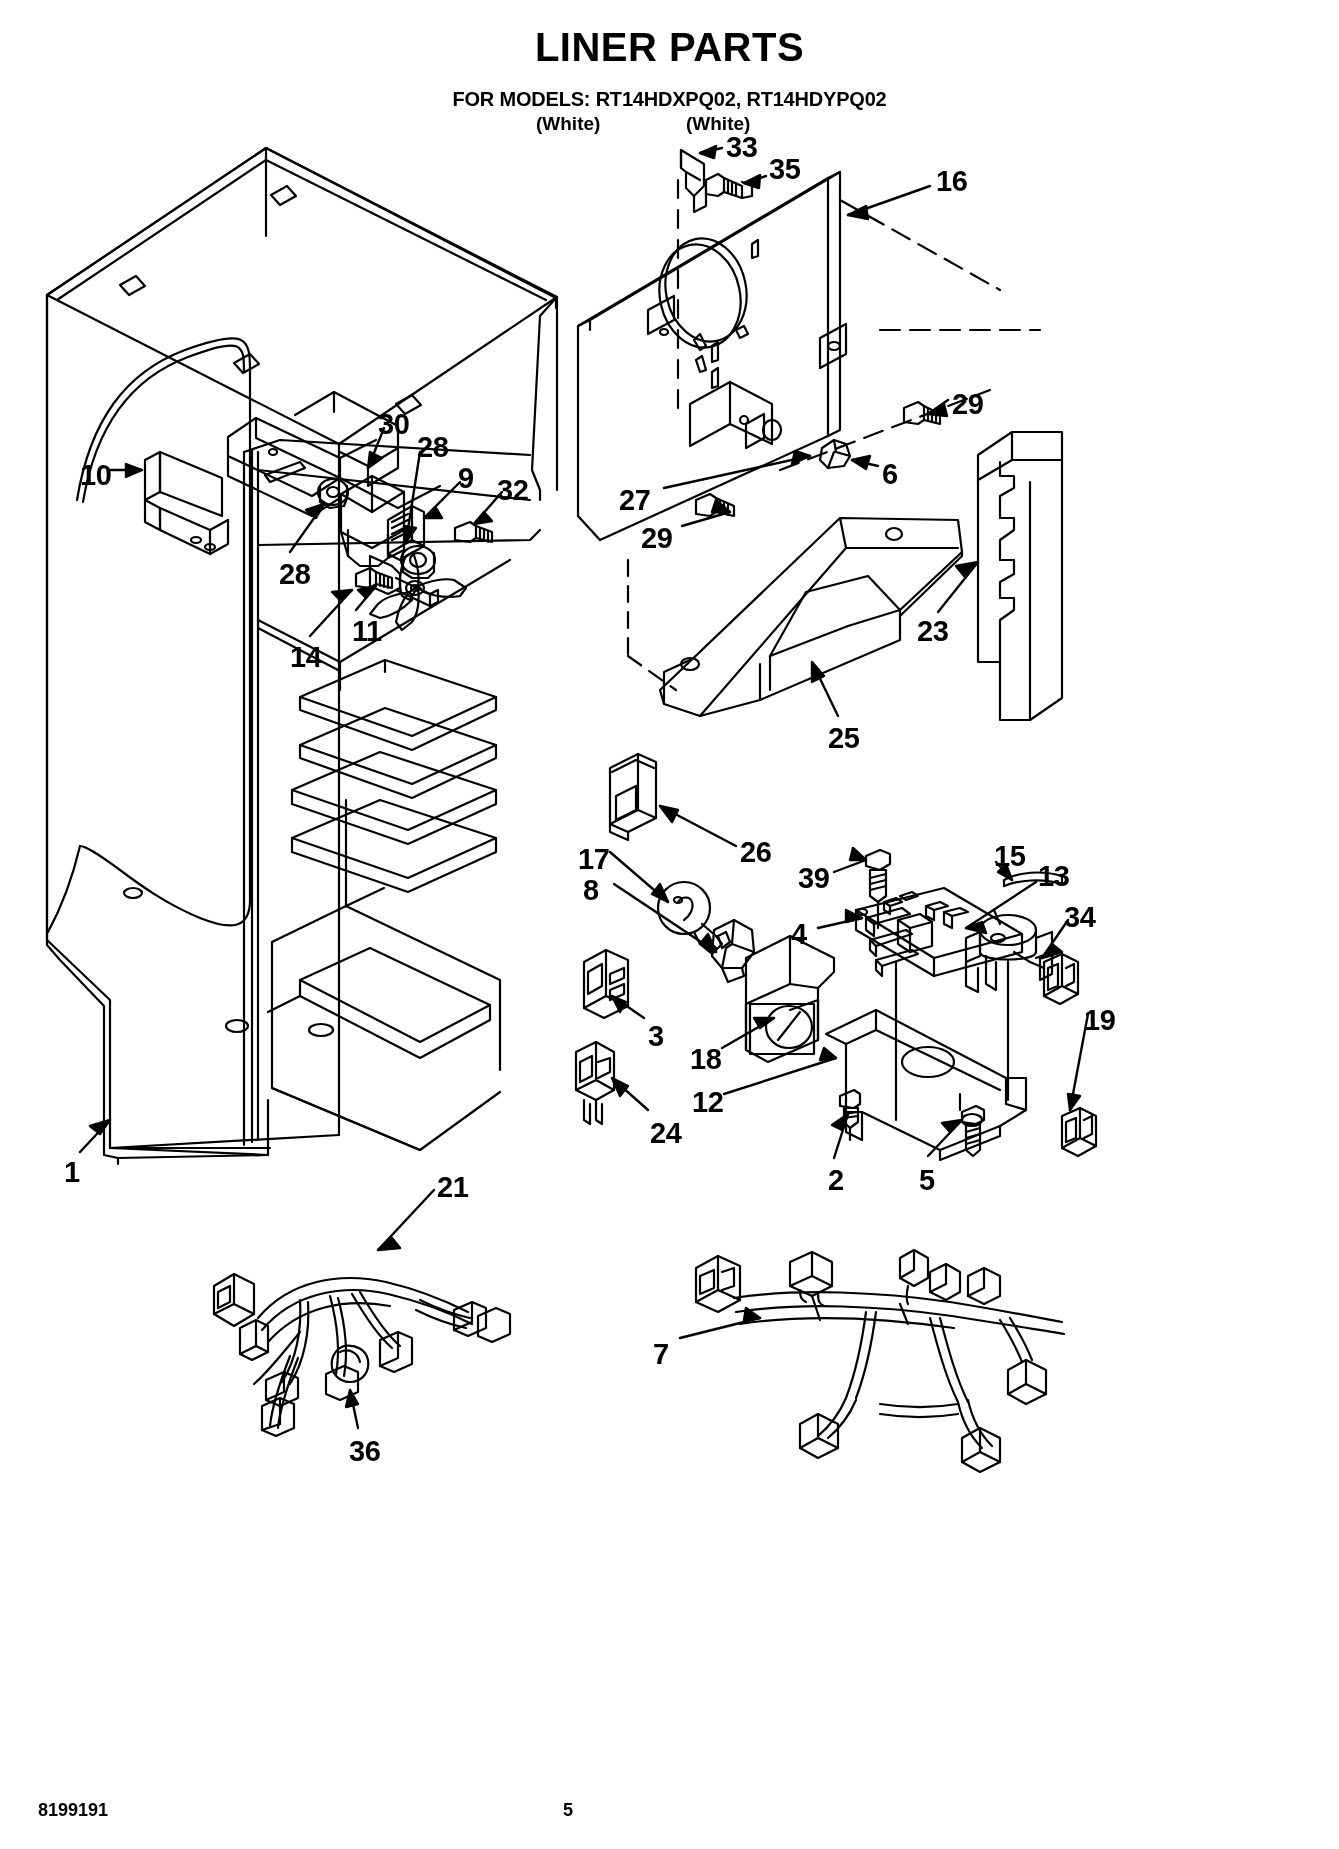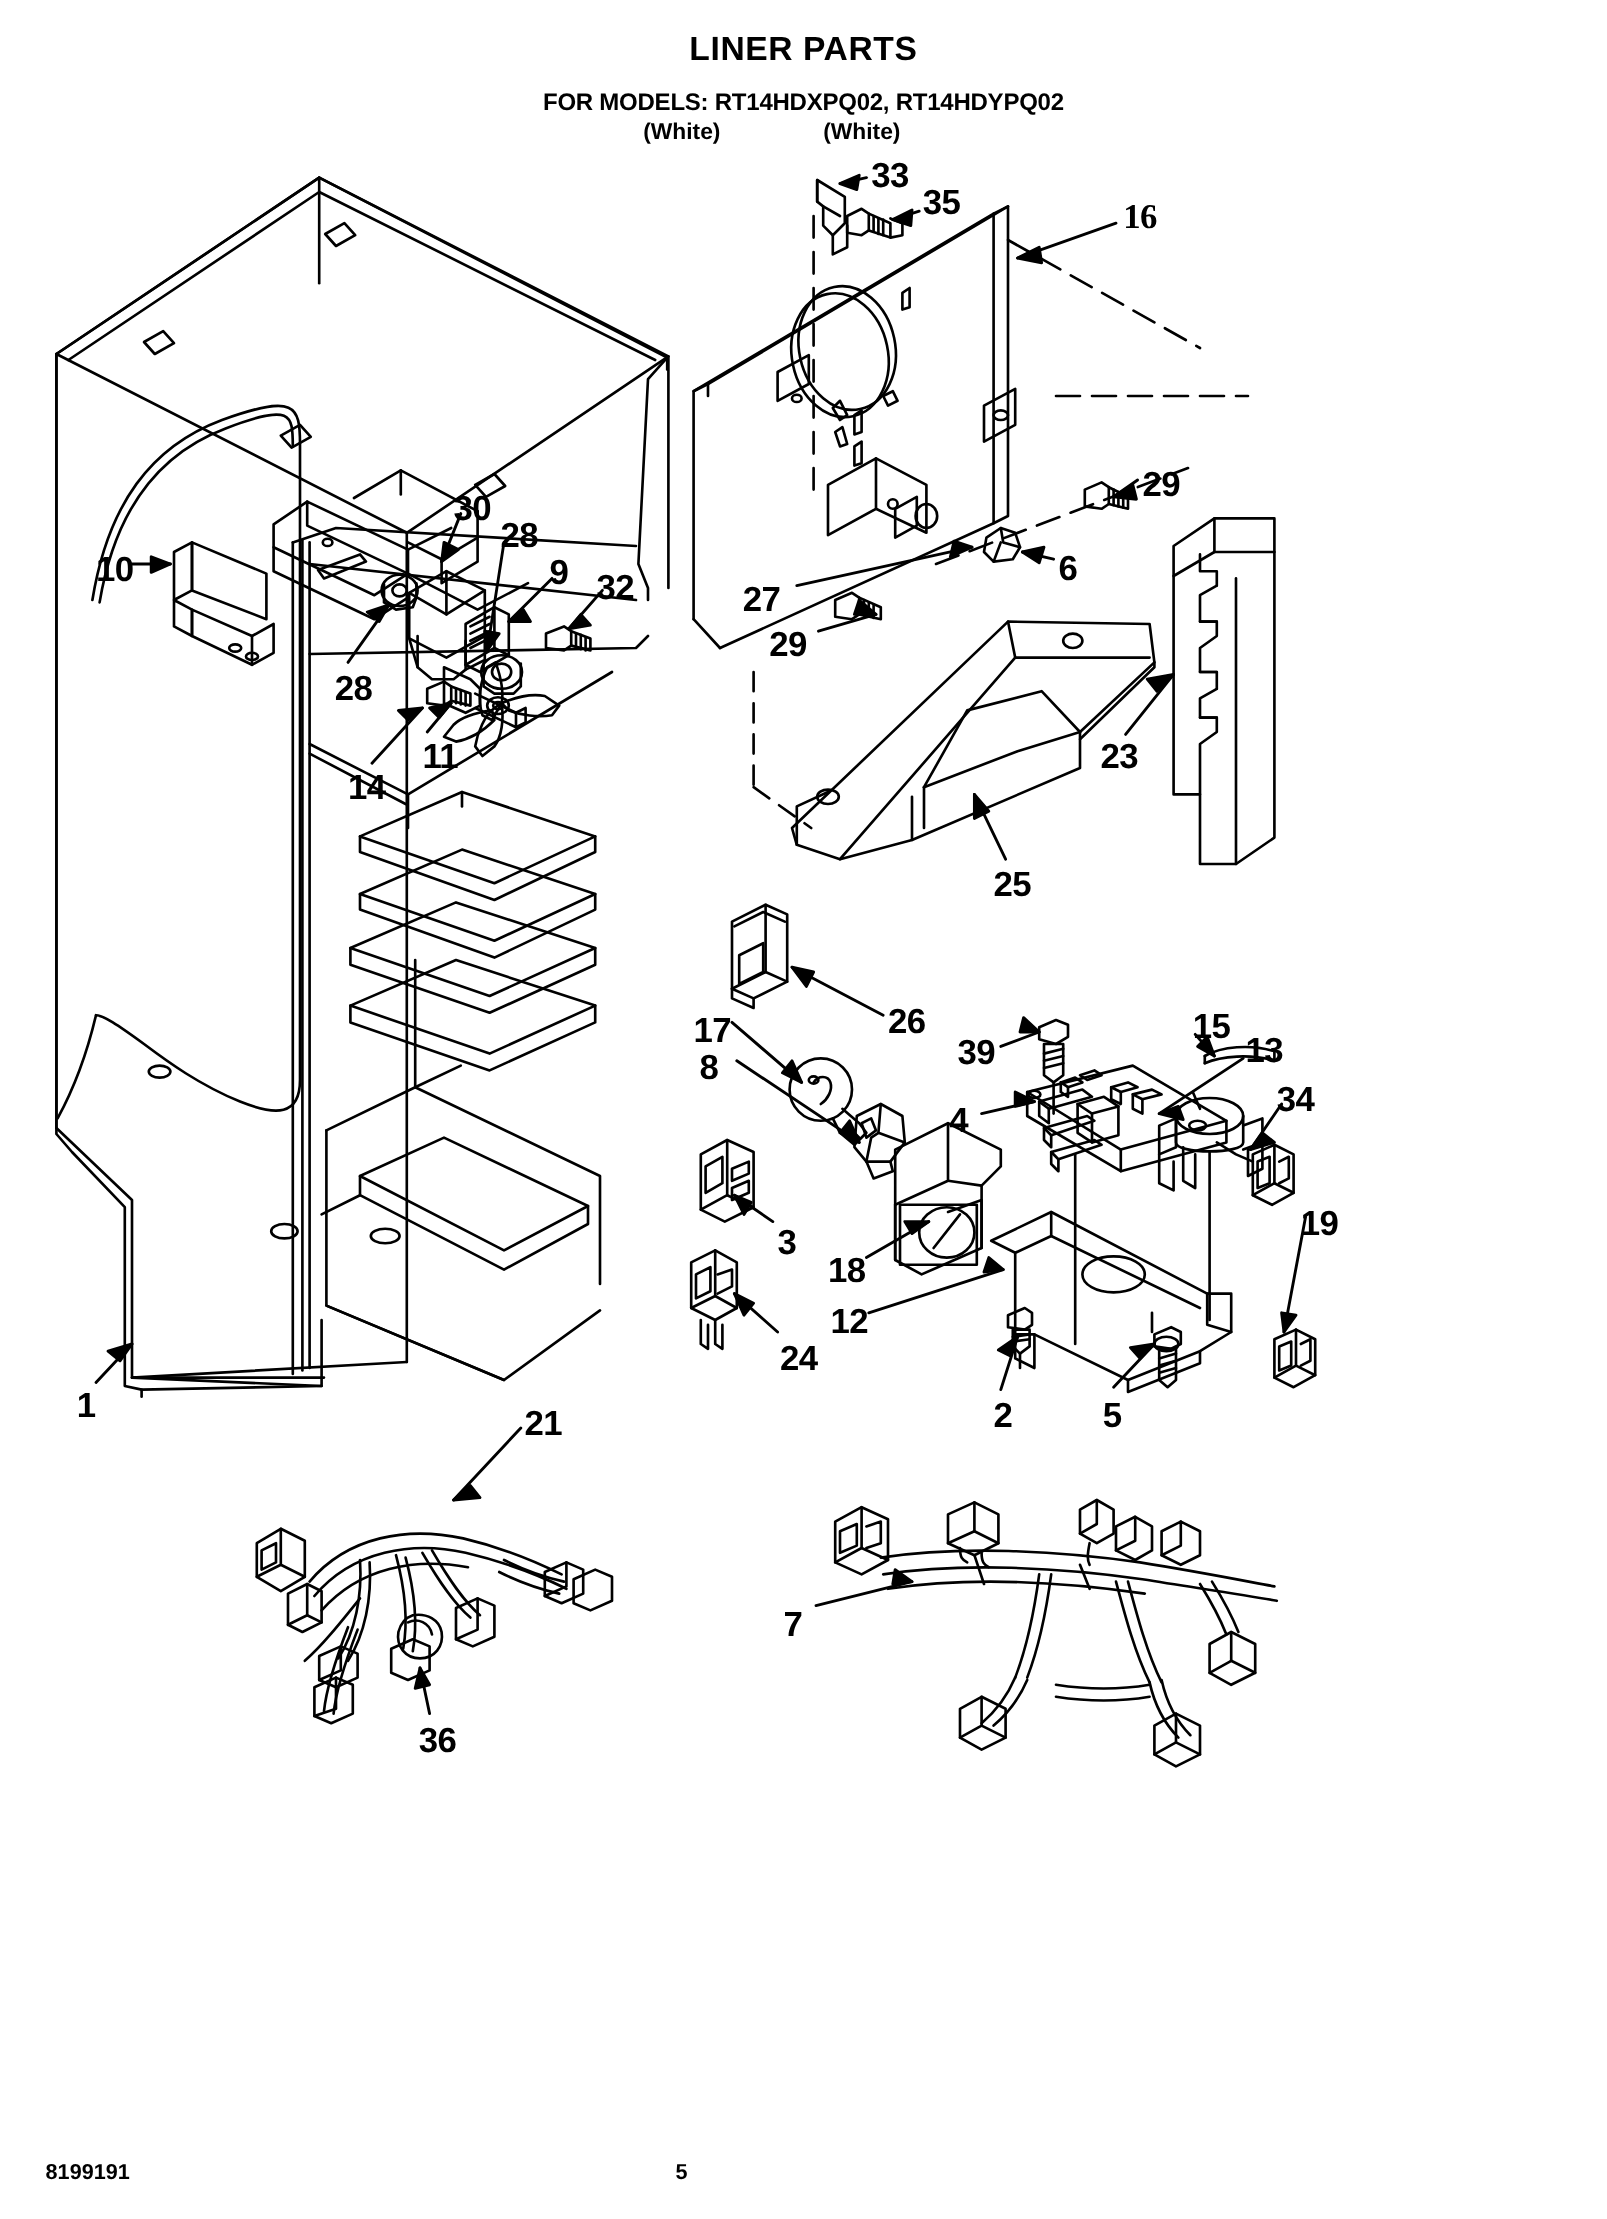--- a/index.html
+++ b/index.html
@@ -18,21 +18,21 @@
 
   
   #header {
     position: absolute;
     left: 0;
     top: 26px;
     width: 1339px;
     text-align: center;
   }
   #doc-title {
-    font-size: 28px;
+    font-size: 40px;
     font-weight: bold;
     letter-spacing: 0.5px;
     line-height: 1.05;
     margin: 0;
   }
   #doc-subtitle {
     font-size: 20px;
     font-weight: bold;
     margin-top: 20px;
     letter-spacing: -0.2px;
@@ -718,21 +718,21 @@
 
     <path d="M680 1338 L760 1318"></path>
     <path d="M760 1318 L744 1320 L746 1308 Z" fill="#000"></path>
   </g>
 </svg>
 </div>
 
 <div id="callout-layer">
     <span class="callout" style="left: 726px; top: 133px;">33</span>
     <span class="callout" style="left: 769px; top: 155px;">35</span>
-    <span class="callout" style="left: 936px; top: 167px; font-family: Liberation Serif, serif;">16</span>
+    <span class="callout" style="left: 936px; top: 167px;">16</span>
     <span class="callout" style="left: 952px; top: 390px;">29</span>
     <span class="callout" style="left: 882px; top: 460px;">6</span>
     <span class="callout" style="left: 378px; top: 410px;">30</span>
     <span class="callout" style="left: 417px; top: 433px;">28</span>
     <span class="callout" style="left: 80px; top: 461px;">10</span>
     <span class="callout" style="left: 458px; top: 464px;">9</span>
     <span class="callout" style="left: 497px; top: 476px;">32</span>
     <span class="callout" style="left: 619px; top: 486px;">27</span>
     <span class="callout" style="left: 641px; top: 524px;">29</span>
     <span class="callout" style="left: 279px; top: 560px;">28</span>

